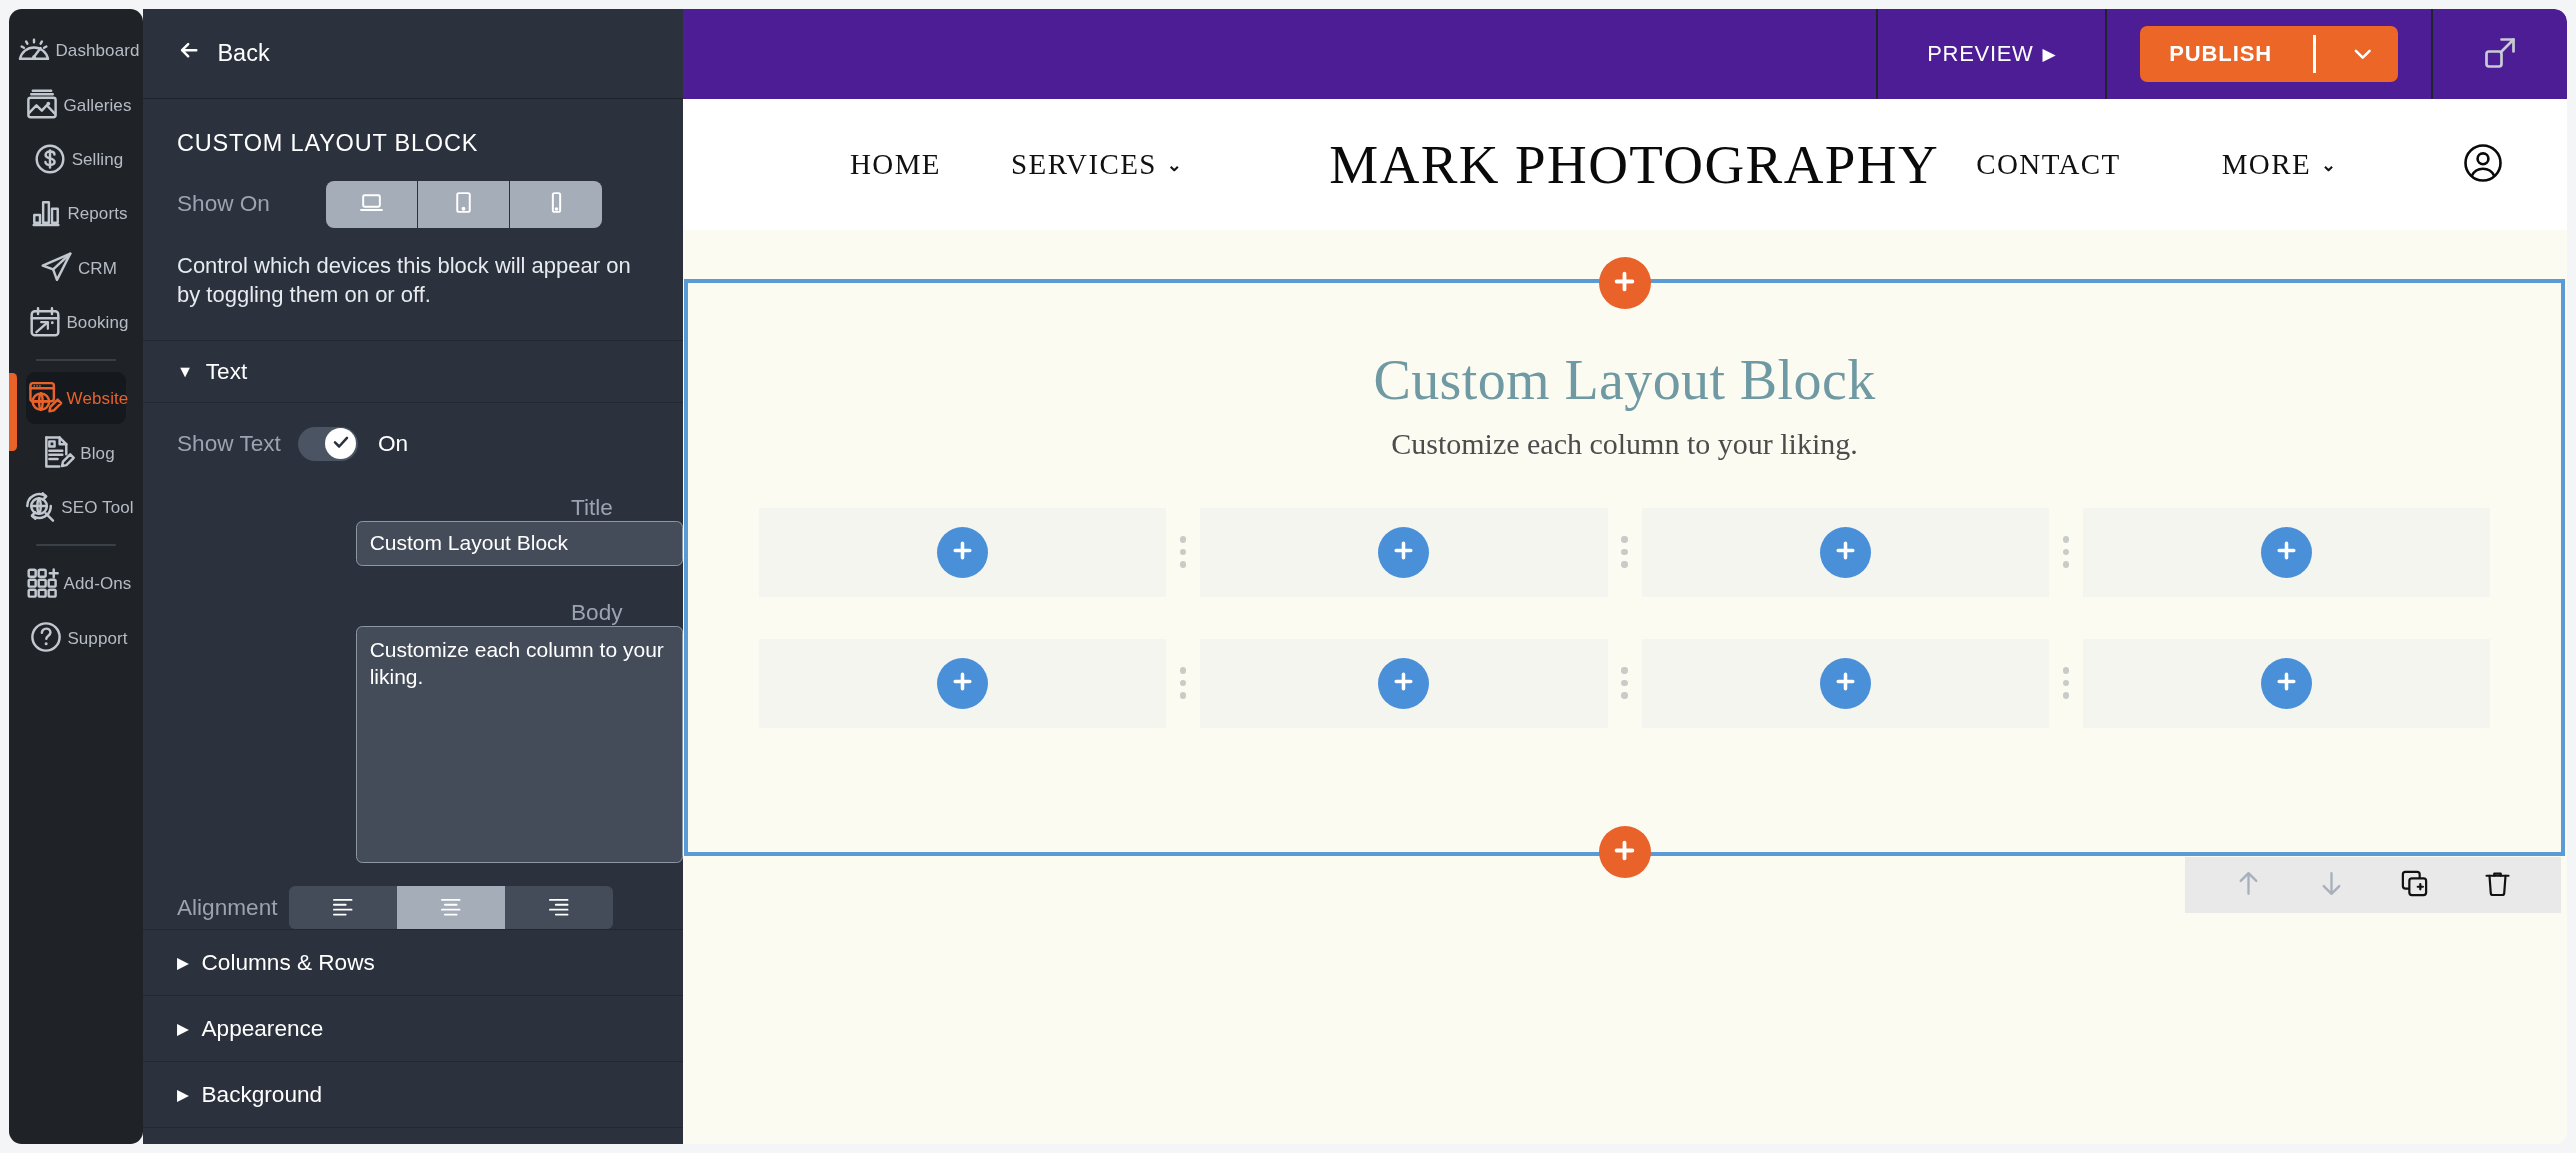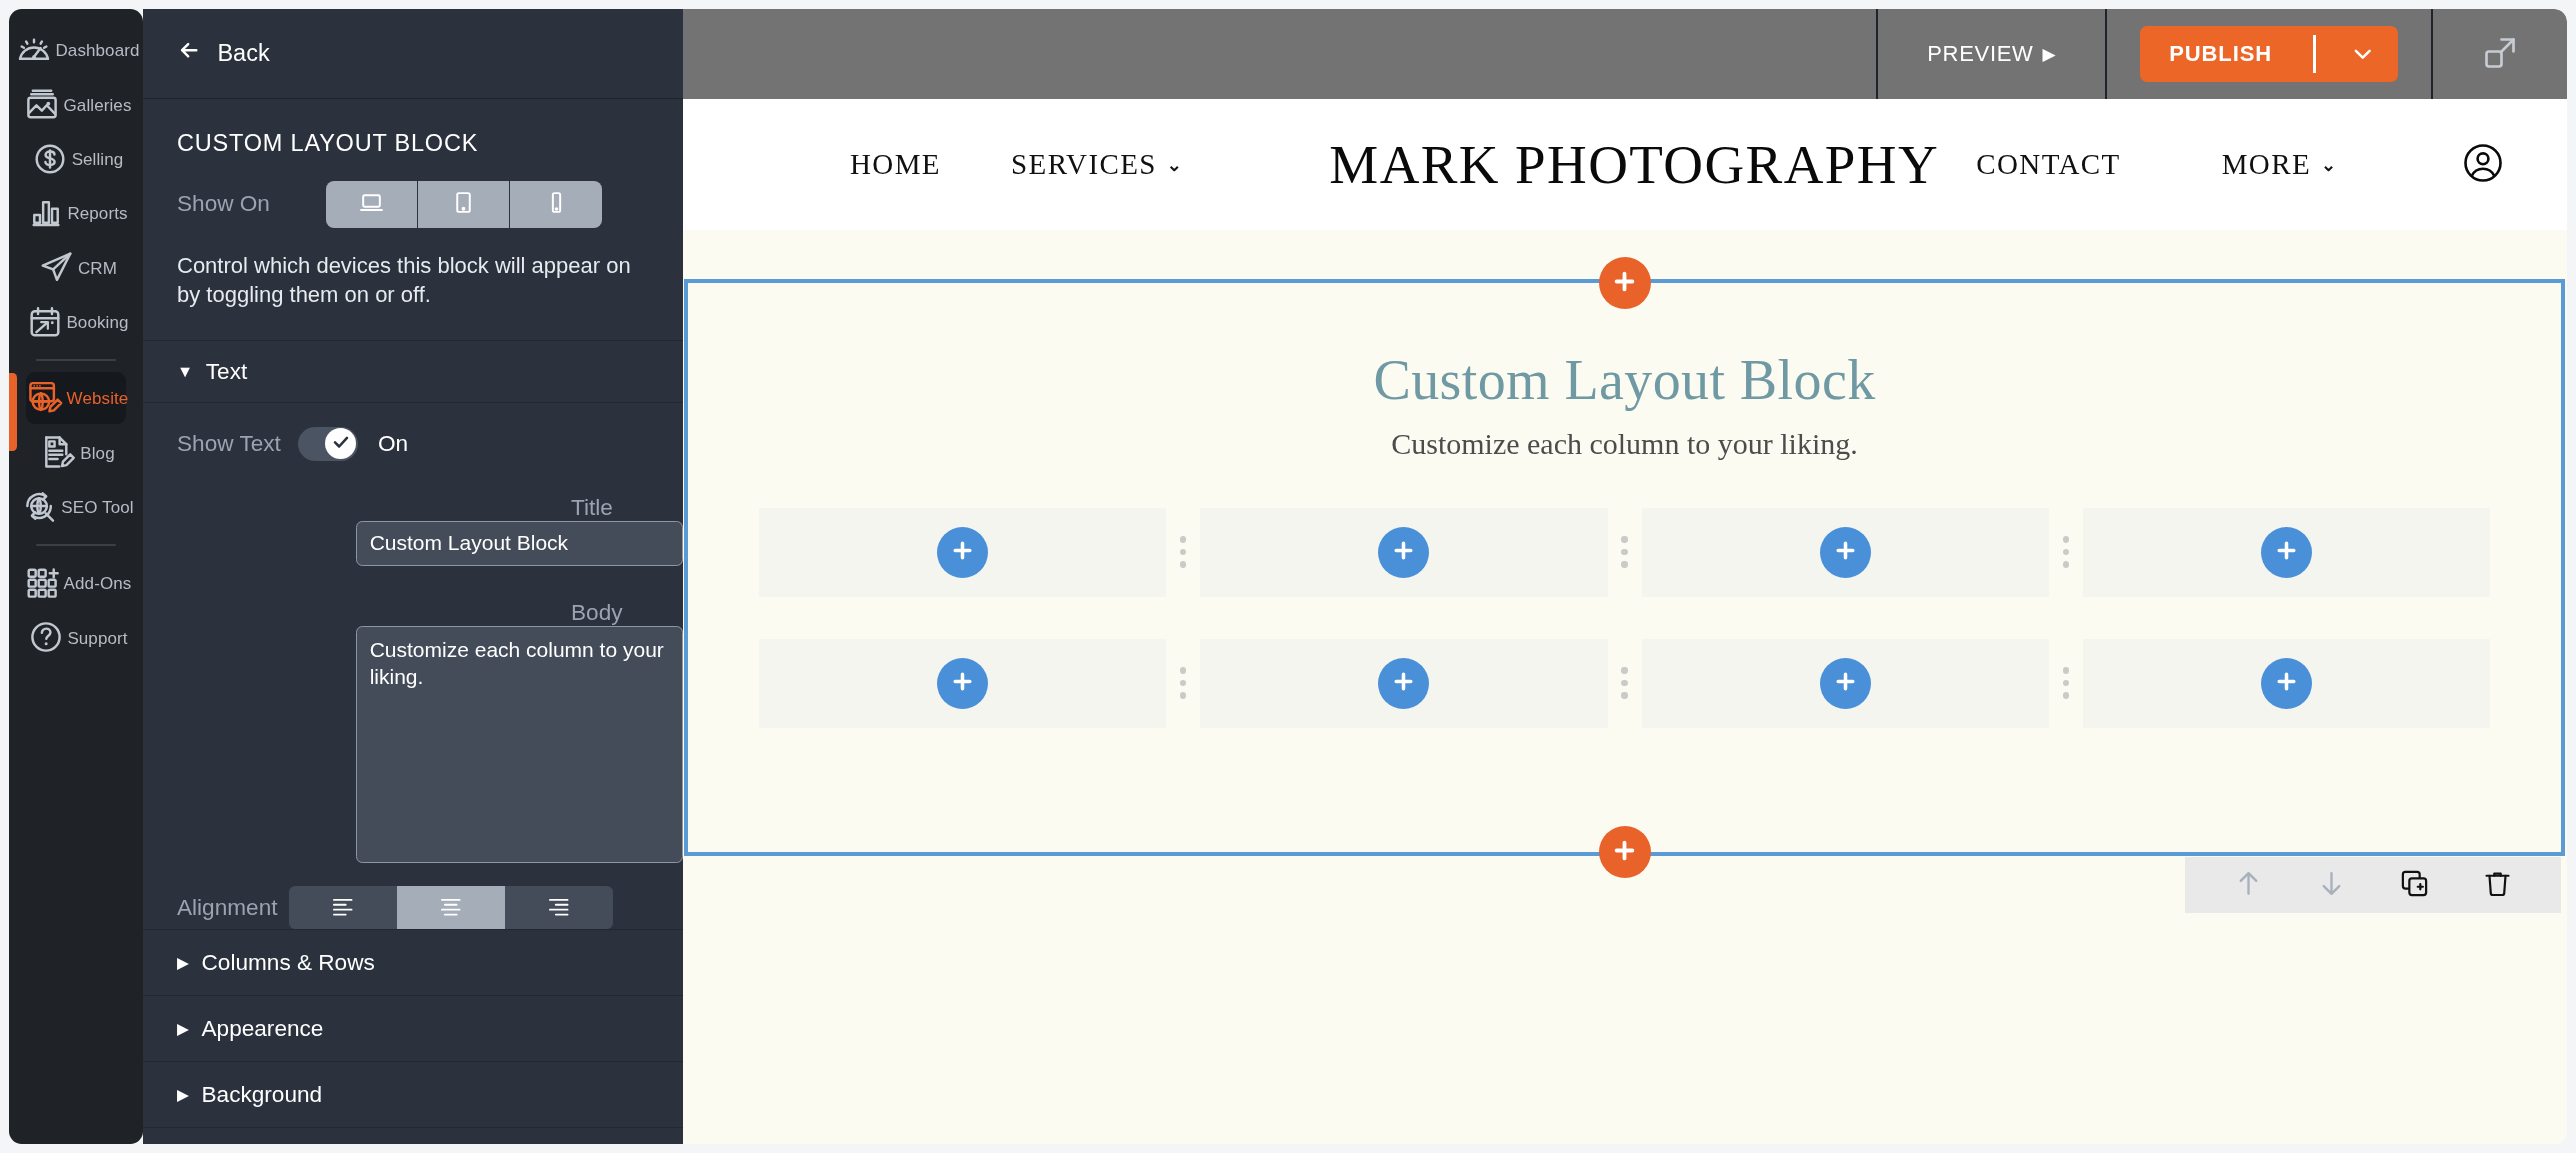--- a/index.html
+++ b/index.html
@@ -179,21 +179,21 @@
   
   .preview {
     position: absolute; left: 682px; top: 9px;
     width: 1885px; height: 1135px;
     background: #fff;
     border-radius: 0 12.7px 12.7px 0;
     overflow: hidden;
     z-index: 3;
   }
   .pv-topbar {
-    height: 90px; background: #737373;
+    height: 90px; background: #4c1d95;
     display: flex; align-items: stretch; justify-content: flex-end;
     border-radius: 0 12.7px 0 0;
   }
   .tb-sep { width: 1.8px; background: #1f242c; }
   .tb-preview {
     display: flex; align-items: center; justify-content: center;
     padding: 0 49px; color: #fff; font-size: 22px; letter-spacing: 0.7px;
     cursor: pointer; gap: 9px;
   }
   .tb-preview .play { font-size: 17px; }

